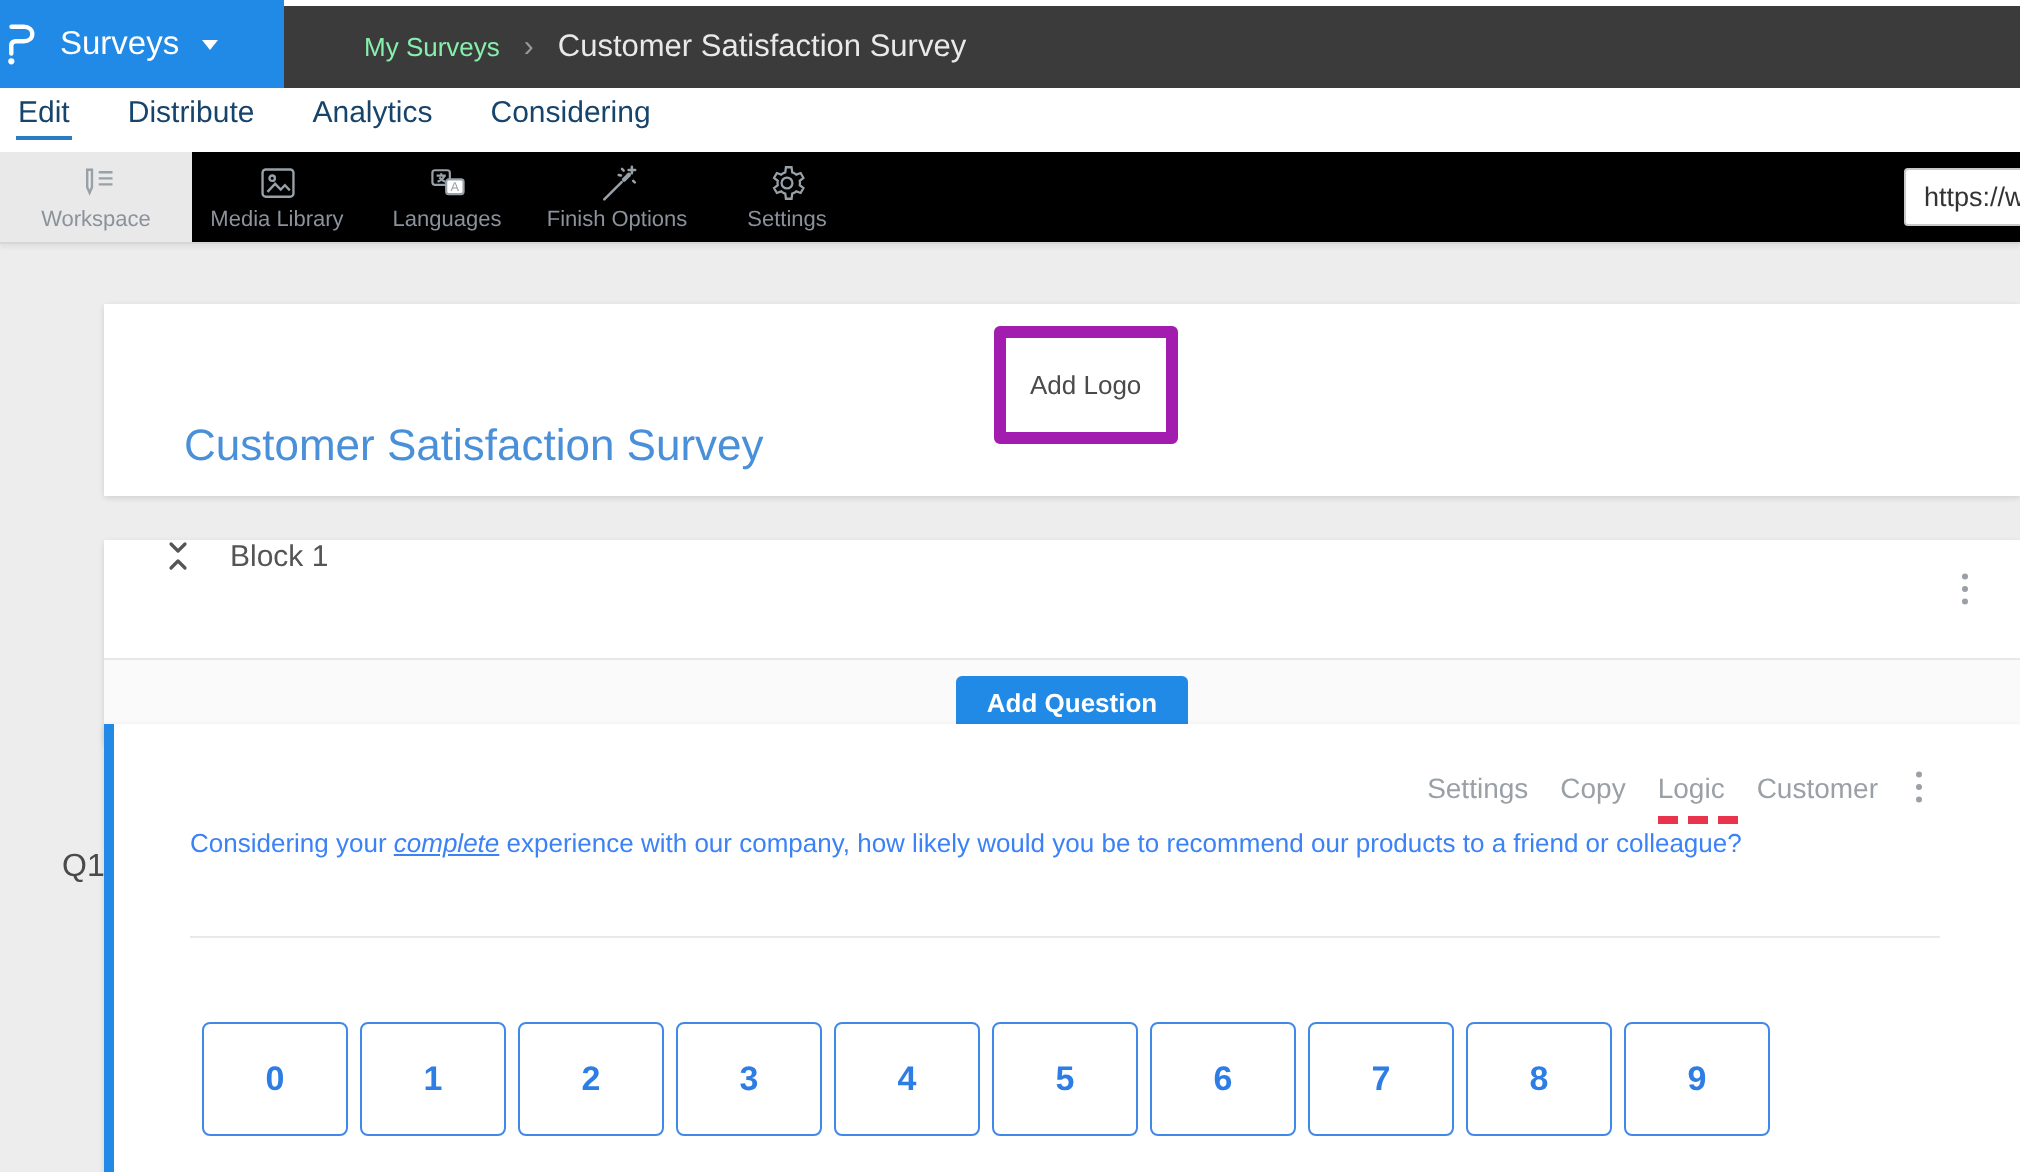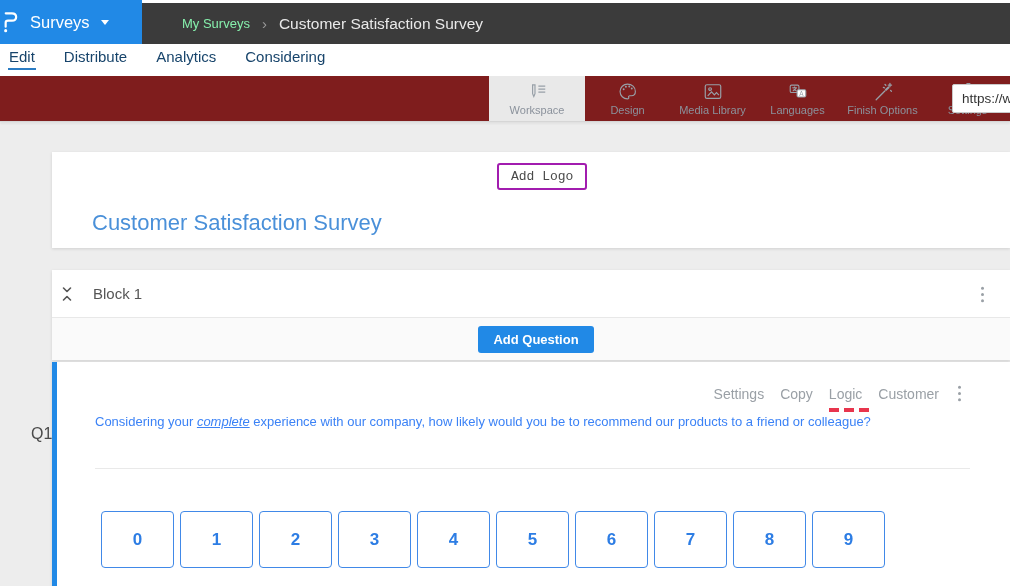--- a/index.html
+++ b/index.html
@@ -15,37 +15,37 @@
   .bc-link { color:#86efac; font-size:13px; cursor:pointer;margin-left:12px; }
   .bc-sep { color:#9a9a9a; font-size:15px; }
   .bc-current { color:#e9e9e9; font-size:15.5px; }
 
   
   .nav-tabs { height:32px; background:#fff; display:flex; align-items:flex-start; padding-left:8px; gap:27px; }
   .nav-tab { color:#17446b; font-size:15px; padding:4px 1px 3px; cursor:pointer; text-decoration:none; }
   .nav-tab.active { border-bottom:2px solid #2a7cc4; }
 
   
-  .toolbar { height:46px; background:#7f1d1d; display:flex; border-bottom:1px solid #d6d6d6; box-shadow:0 2px 2px rgba(0,0,0,.05); position:relative; z-index:2;justify-content:flex-end; }
+  .toolbar { height:46px; background:#000000; display:flex; border-bottom:1px solid #d6d6d6; box-shadow:0 2px 2px rgba(0,0,0,.05); position:relative; z-index:2; }
   .tb-item { min-width:85px; padding:0 6px; display:flex; flex-direction:column; align-items:center; justify-content:center; gap:2px; color:#8b929c; font-size:11px; cursor:pointer; }
   .tb-item.active { background:#e9e9e9; min-width:96px; }
   .tb-icon { height:21px; display:flex; align-items:center; }
   .tb-icon svg { stroke:#98a0a8; }
   .url-input { position:absolute; left:952px; top:8px; width:150px; height:29px; border:1px solid #c9c9c9; border-radius:2px; padding:0 9px; font-size:13.5px; color:#333; font-family:"Liberation Sans",sans-serif; outline:none; }
 
   
   .content { position:absolute; top:122px; left:0; right:0; bottom:0; background:#ededed; }
   .card { position:absolute; background:#fff; box-shadow:0 1px 3px rgba(0,0,0,.12); }
 
   .title-card { left:52px; top:30px; right:0; height:96px; }
-  .add-logo-btn { position:absolute; left:445px; top:11px; background:#fff; border:2px solid #a21caf; border-radius:3px; padding:4px 12px; font-size:13px; color:#4a4a4a; font-family:Liberation Mono, monospace; cursor:pointer; }
+  .add-logo-btn { position:absolute; left:445px; top:11px; background:#fff; border:6px solid #a21caf; border-radius:3px; padding:16px 12px; font-size:13px; color:#4a4a4a; font-family:Liberation Sans, sans-serif; cursor:pointer; }
   .survey-title { position:absolute; left:40px; top:58px; font-size:22px; font-weight:400; color:#4a90d9; cursor:text; }
 
   .block-card { left:52px; top:148px; right:0; }
-  .block-header { height:48px; display:flex; align-items:center; padding-left:8px; border-bottom:1px solid #e8e8e8; position:relative; }
+  .block-header { height:60px; display:flex; align-items:flex-start; padding-left:30px; border-bottom:1px solid #e8e8e8; position:relative; }
   .collapse-icon { display:flex; cursor:pointer; }
   .block-title { margin-left:19px; font-size:15px; color:#555; }
   .kebab { cursor:pointer; display:flex; align-items:center; }
   .block-kebab { position:absolute; right:25px; top:16px; }
   .addq-row { height:42px; background:#fafafa; display:flex; align-items:center; justify-content:center; }
   .addq-btn { background:#2189e6; color:#fff; border:none; border-radius:3px; padding:6px 15px; font-size:13px; font-weight:bold; font-family:"Liberation Sans",sans-serif; cursor:pointer;margin-left:10px; }
 
   .q-id { position:absolute; left:31px; top:303px; font-size:16px; color:#4a4a4a; }
   .question-card { left:52px; top:240px; right:0; height:400px; border-left:5px solid #2189e6; }
   .q-actions { position:absolute; top:23px; right:48px; display:flex; align-items:center; gap:16px; }
@@ -90,32 +90,20 @@
 
 <div class="toolbar">
   <div class="tb-item active">
     <span class="tb-icon">
       <svg width="22" height="20" viewBox="0 0 24 20" fill="none" stroke-width="1.3">
         <path d="M7.2 2.2h2.6v9.6l-1.3 3-1.3-3z"></path>
         <path d="M13.5 3.6h7.5 M13.5 6.9h7.5 M13.5 10.2h7.5"></path>
       </svg>
     </span>
     <span>Workspace</span>
-  </div>
-  <div class="tb-item">
-    <span class="tb-icon">
-      <svg width="21" height="21" viewBox="0 0 24 24" fill="none" stroke-width="1.3">
-        <path d="M12 3.5a8.5 8.5 0 1 0 0 17c1.2 0 1.8-.8 1.4-1.7-.5-1.1.1-2 1.3-2h1.8c2.6 0 4.5-2.1 4.5-4.8C21 7 17 3.5 12 3.5z"></path>
-        <circle cx="7.6" cy="9.4" r="1.1" fill="#98a0a8" stroke="none"></circle>
-        <circle cx="10.2" cy="6.6" r="1.1" fill="#98a0a8" stroke="none"></circle>
-        <circle cx="14" cy="6.3" r="1.1" fill="#98a0a8" stroke="none"></circle>
-        <circle cx="16.9" cy="8.5" r="1.1" fill="#98a0a8" stroke="none"></circle>
-      </svg>
-    </span>
-    <span>Design</span>
   </div>
   <div class="tb-item">
     <span class="tb-icon">
       <svg width="22" height="20" viewBox="0 0 24 22" fill="none" stroke-width="1.3">
         <rect x="3.5" y="3" width="17" height="15" rx="1.8"></rect>
         <circle cx="8.8" cy="7.8" r="1.5"></circle>
         <path d="M6.2 15.3l4.2-4.4 3.1 3.2 2.3-2.4 2.7 2.8"></path>
       </svg>
     </span>
     <span>Media Library</span>

